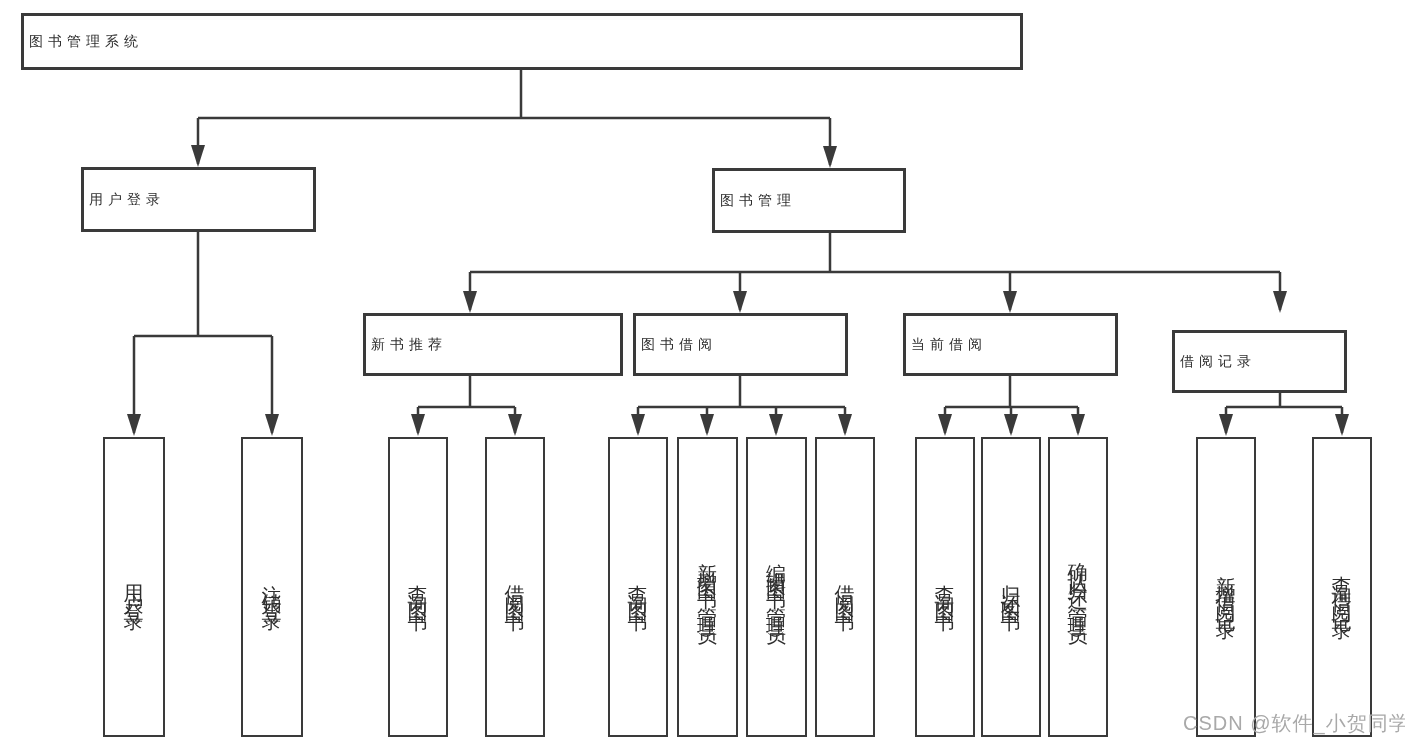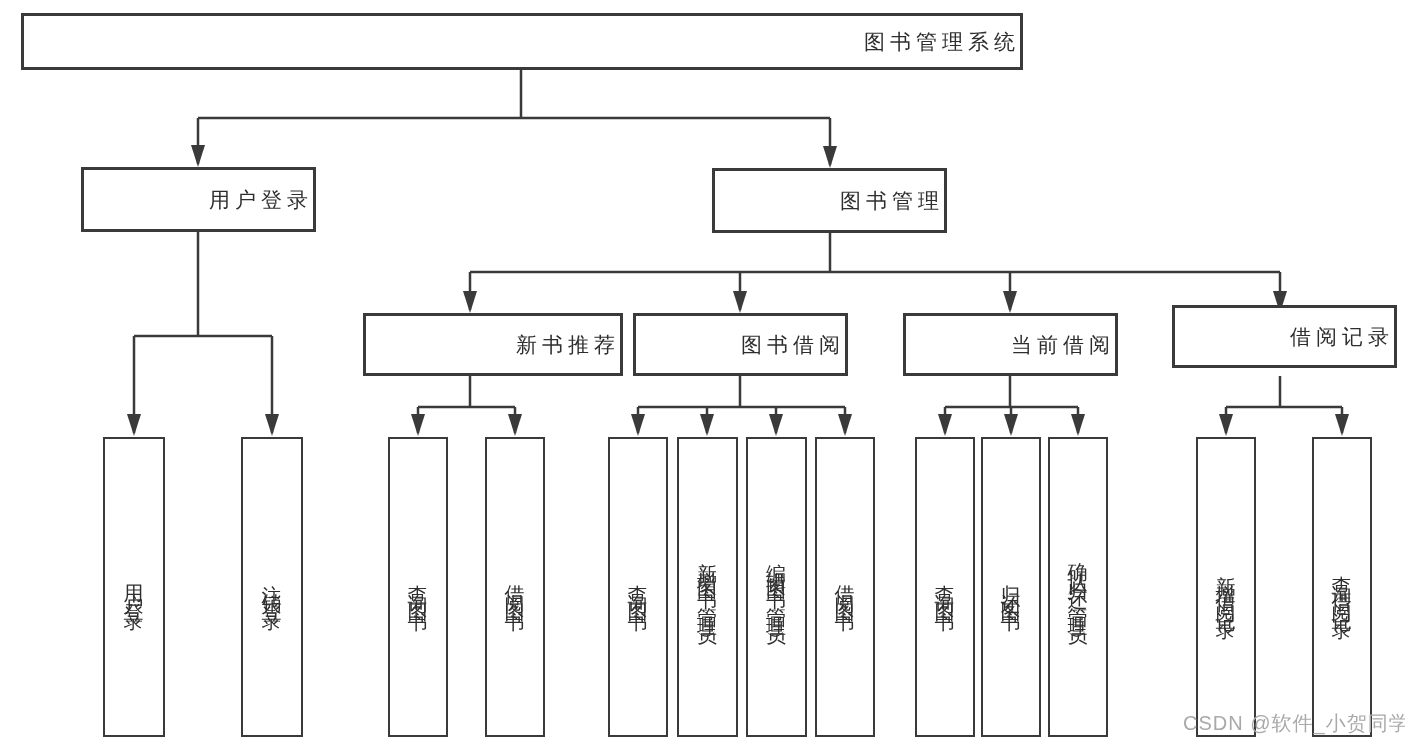--- a/index.html
+++ b/index.html
@@ -8,24 +8,24 @@
     width:1405px;height:747px;
     background:#ffffff;
     font-family:"Liberation Sans","DejaVu Sans",sans-serif;
     overflow:hidden;
   }
   #connector-svg{position:absolute;left:0;top:0;pointer-events:none;}
   .node{
     position:absolute;
     background:#ffffff;
     border:3px solid #3a3a3a;
-    display:flex;align-items:center;justify-content:flex-end;
+    display:flex;align-items:center;justify-content:flex-start;
     box-sizing:border-box;
     color:#2e2e2e;
-    font-size:21px;
+    font-size:14px;
     letter-spacing:5px;
     text-indent:5px;
     white-space:nowrap;
   }
   .vnode{
     position:absolute;
     background:#ffffff;
     border:2.5px solid #3a3a3a;
     display:flex;align-items:center;justify-content:center;
     box-sizing:border-box;
@@ -111,34 +111,34 @@
     </g>
   </svg>
 
   <div class="node" style="left:21px;top:13px;width:1002px;height:57px">
     <span>图书管理系统</span>
   </div>
 
   <div class="node" style="left:81px;top:167px;width:235px;height:65px">
     <span>用户登录</span>
   </div>
-  <div class="node" style="left:712px;top:168px;width:235px;height:65px">
+  <div class="node" style="left:712px;top:168px;width:194px;height:65px">
     <span>图书管理</span>
   </div>
 
   <div class="node" style="left:363px;top:313px;width:260px;height:63px">
     <span>新书推荐</span>
   </div>
   <div class="node" style="left:633px;top:313px;width:215px;height:63px">
     <span>图书借阅</span>
   </div>
   <div class="node" style="left:903px;top:313px;width:215px;height:63px">
     <span>当前借阅</span>
   </div>
-  <div class="node" style="left:1172px;top:305px;width:225px;height:63px">
+  <div class="node" style="left:1172px;top:330px;width:175px;height:63px">
     <span>借阅记录</span>
   </div>
 
   <div class="vnode" style="left:103px;top:437px;width:62px;height:300px">
     <span>用户登录</span>
   </div>
   <div class="vnode" style="left:241px;top:437px;width:62px;height:300px">
     <span>注销登录</span>
   </div>
 

